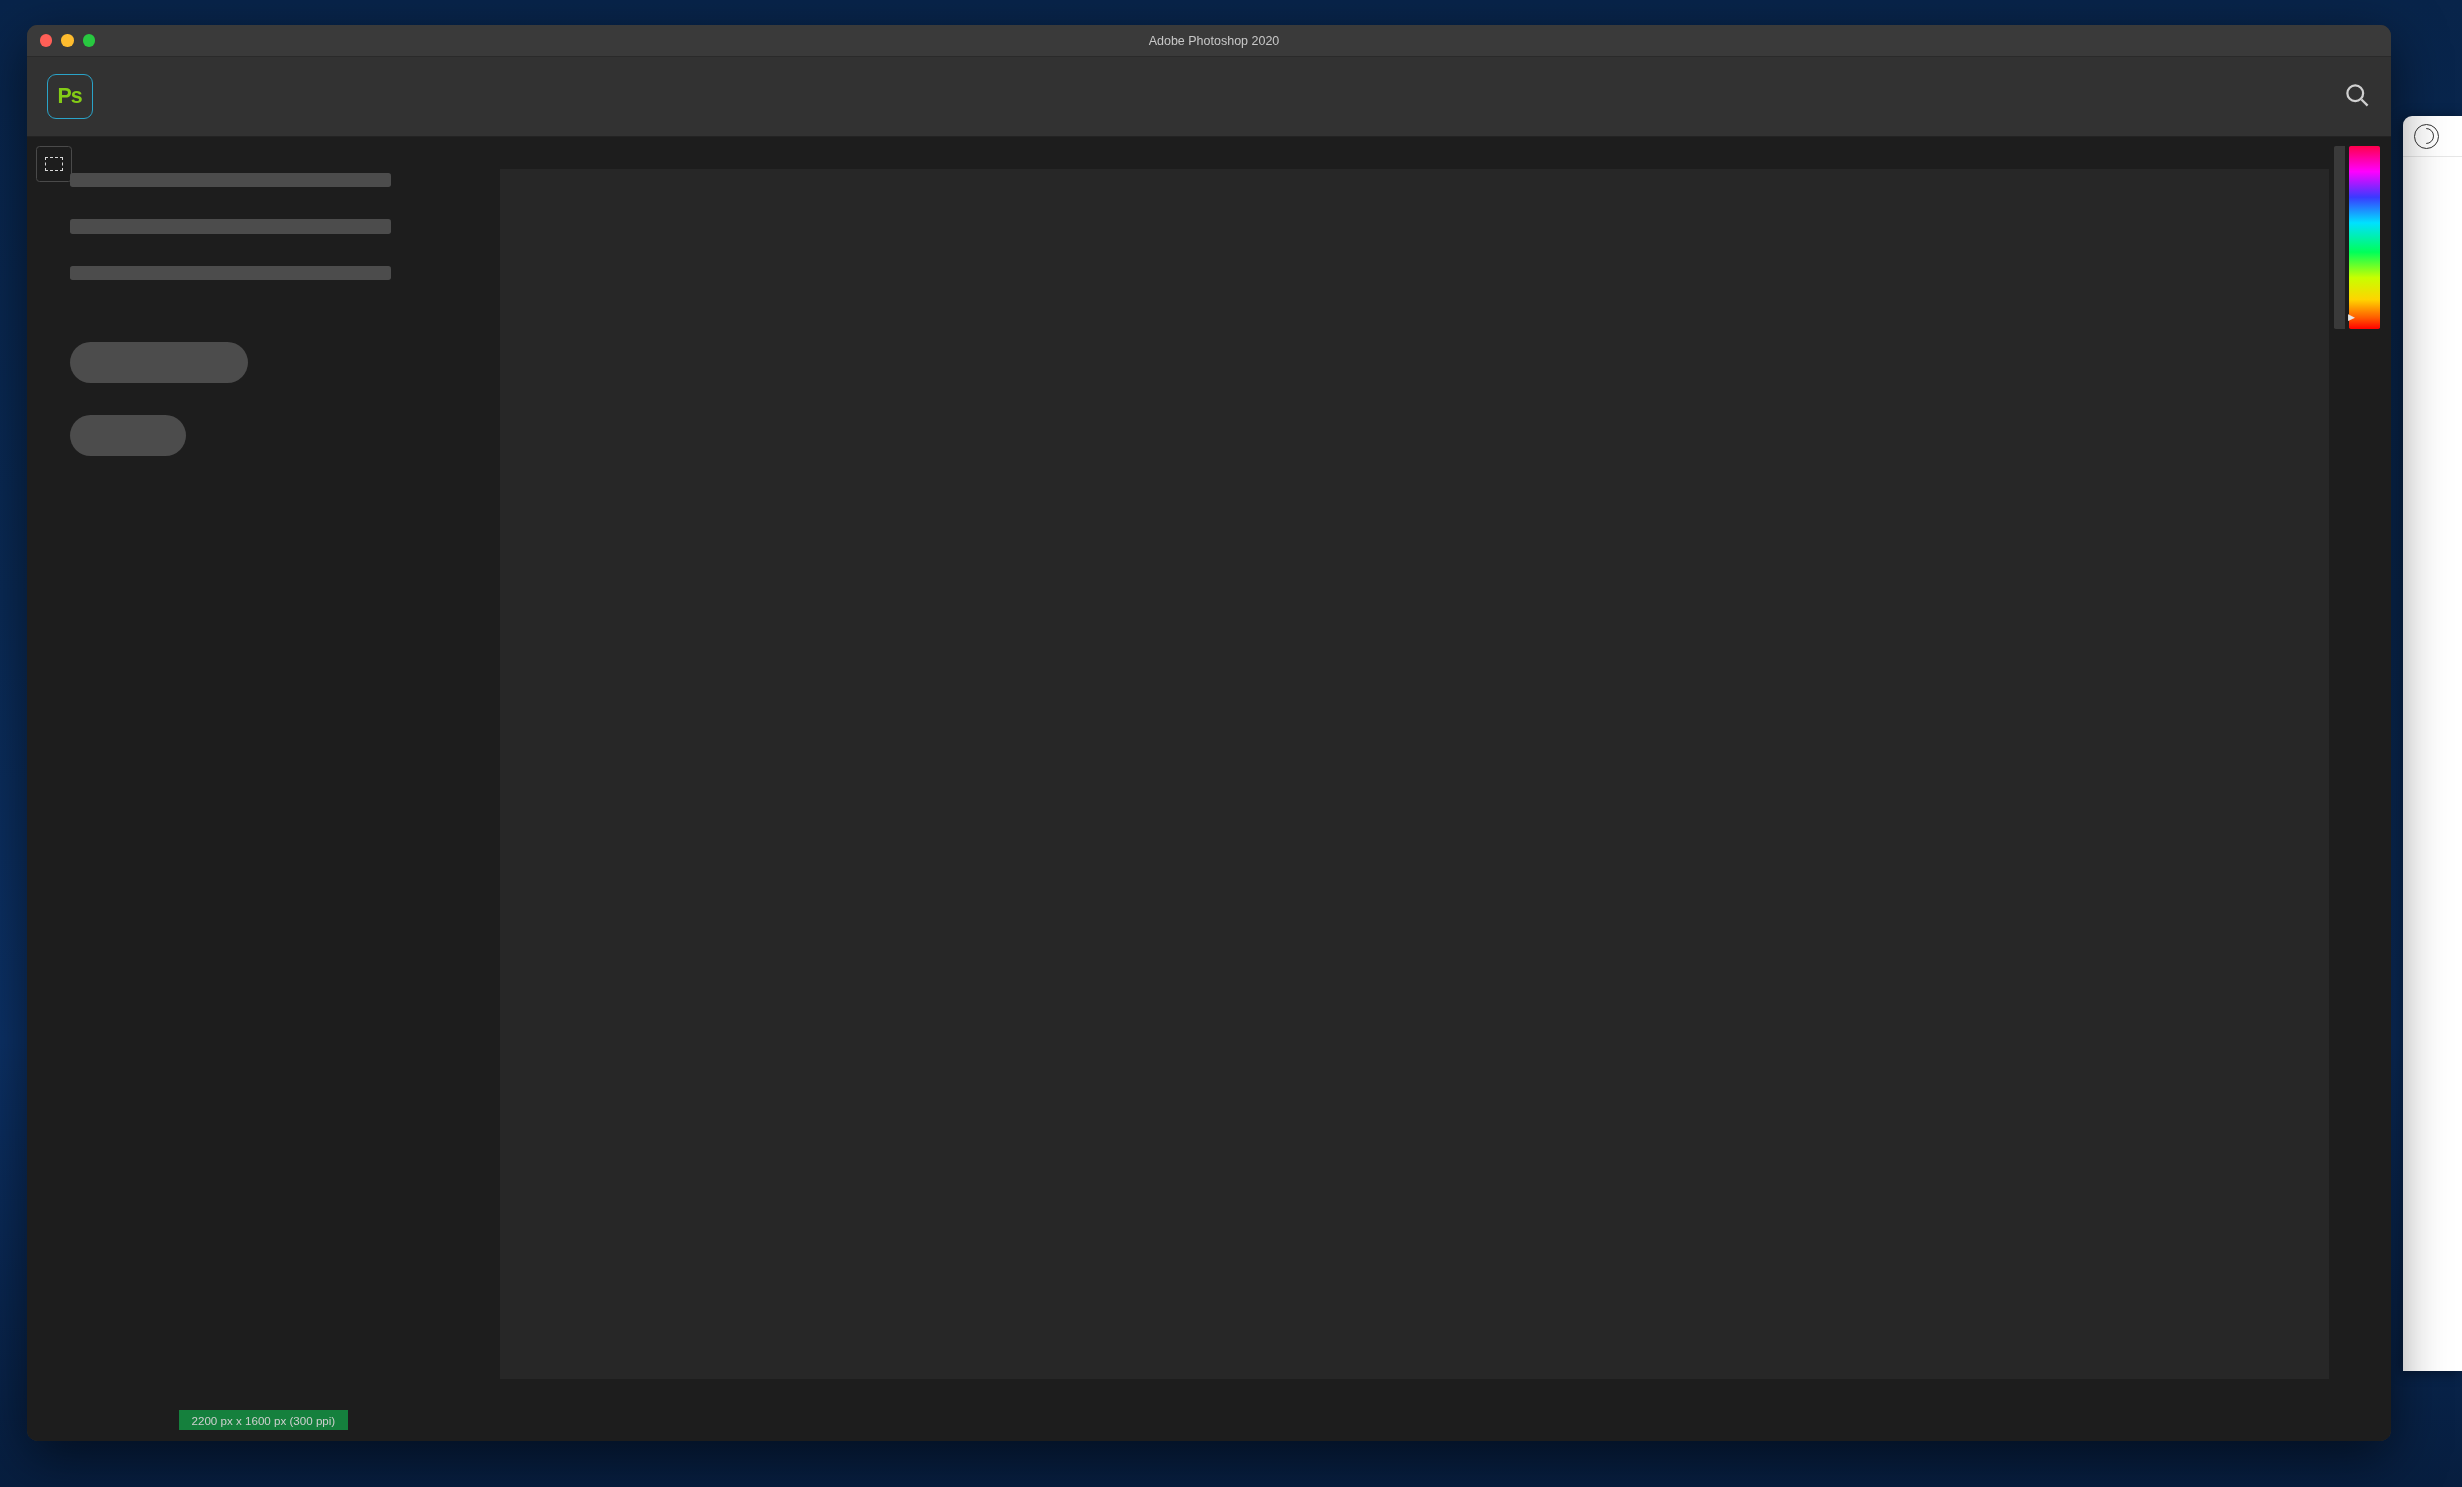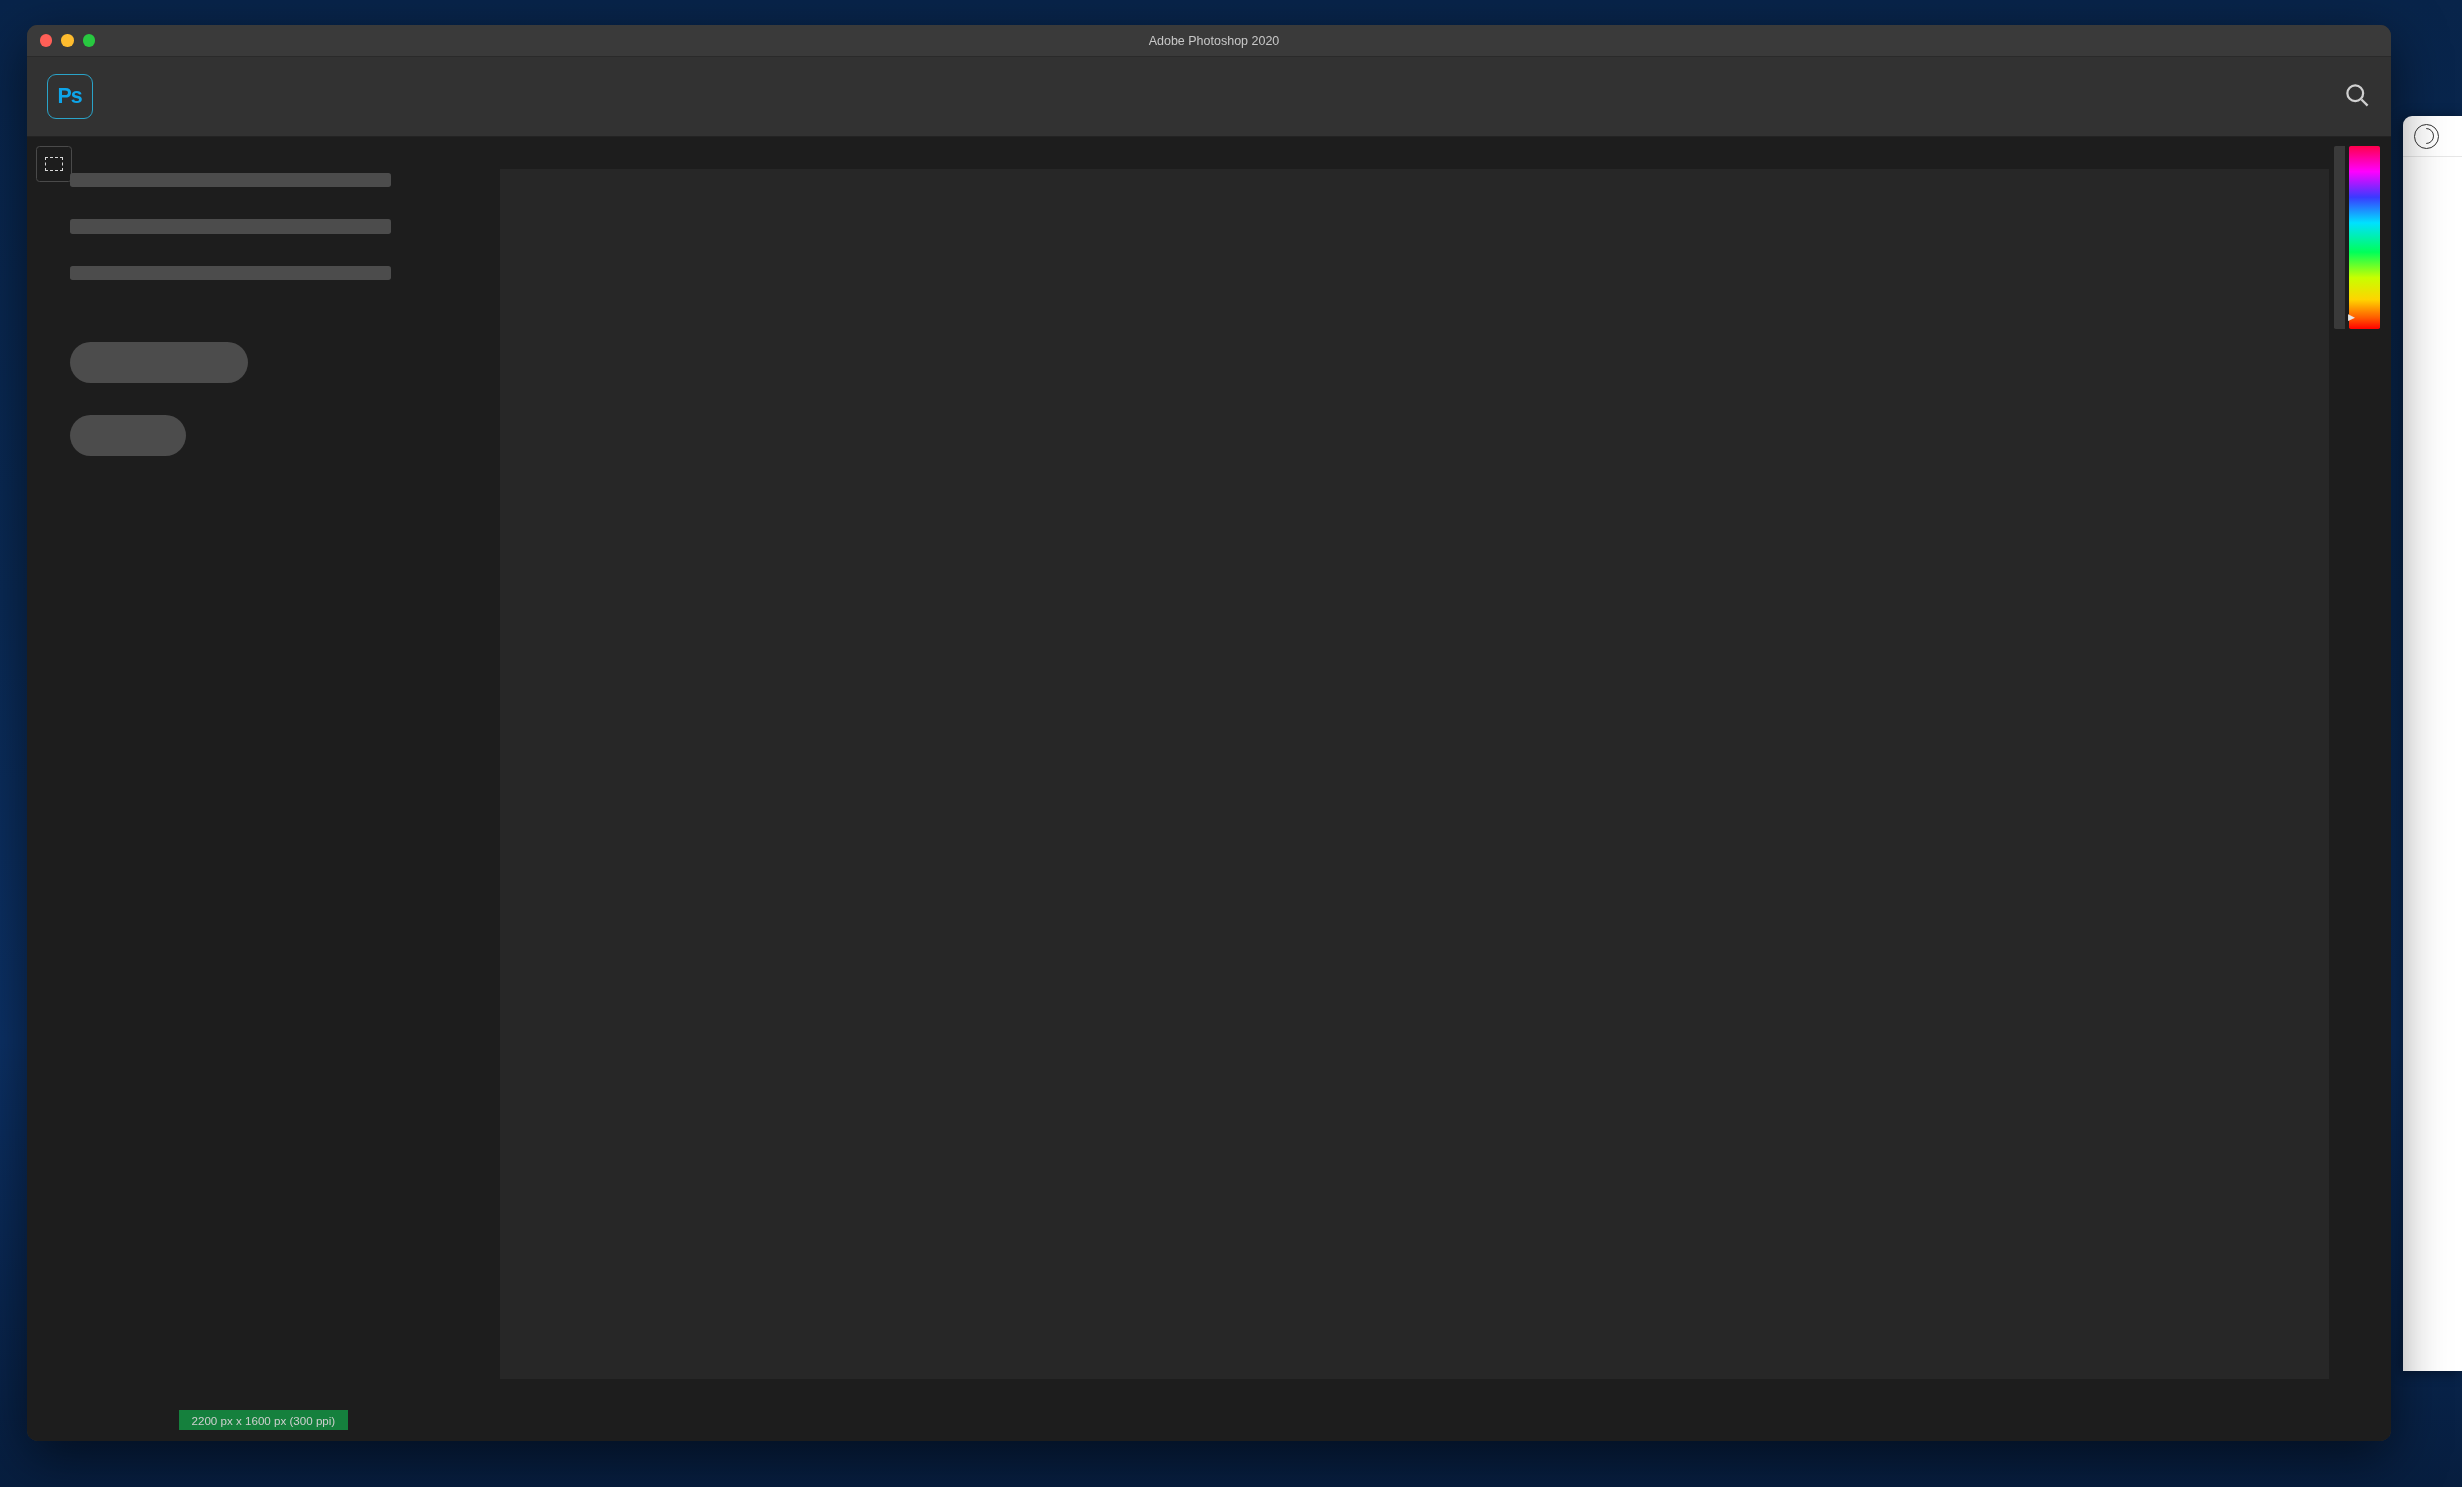--- a/index.html
+++ b/index.html
@@ -89,21 +89,21 @@
   background: #323232;
   border-bottom: 0.9px solid #232323;
   display: flex;
   align-items: center;
   padding: 0 19.6px;
 }
 .ps-logo {
   width: 46px; height: 45px;
   border: 1.8px solid #2aa3c8;
   border-radius: 9px;
-  color: #0ea5e9;
+  color: #84cc16;
   font-weight: 700;
   font-size: 21.4px;
   display: flex; align-items: center; justify-content: center;
   letter-spacing: -0.9px;
 }
 .spacer { flex: 1; }
 .search-btn svg { width: 27px; height: 27px; stroke: #d0d0d0; stroke-width: 2; fill: none; }
 .search-btn { cursor: pointer; }
 
 

